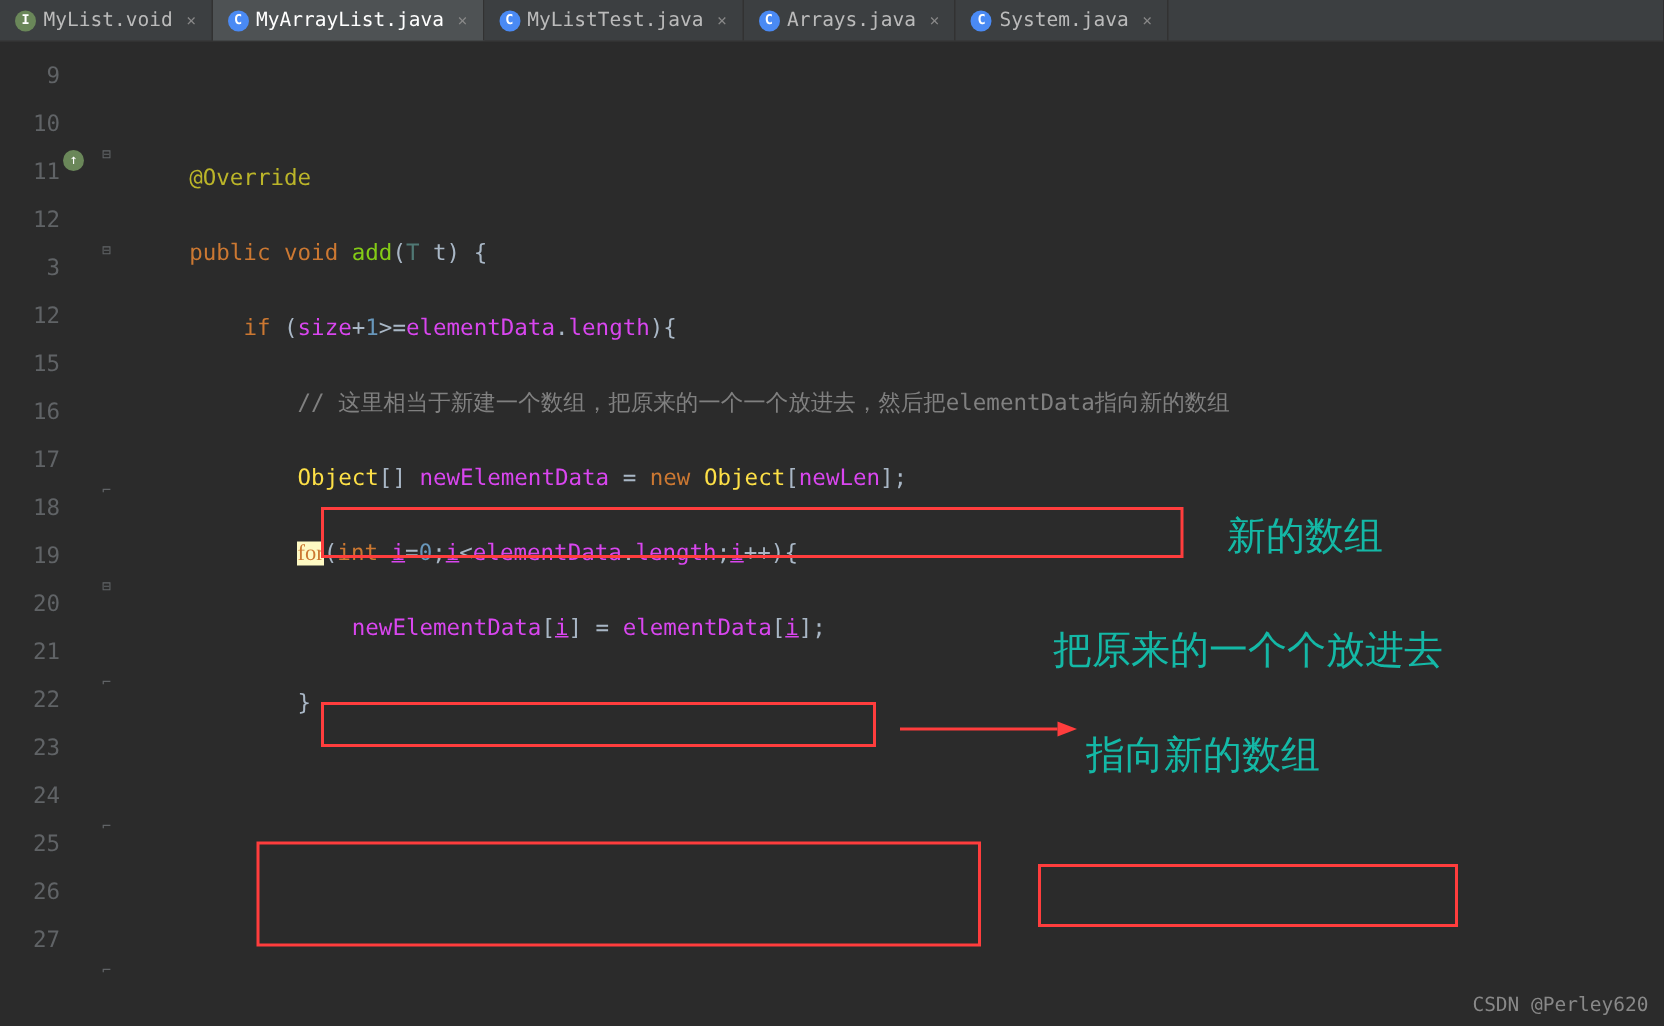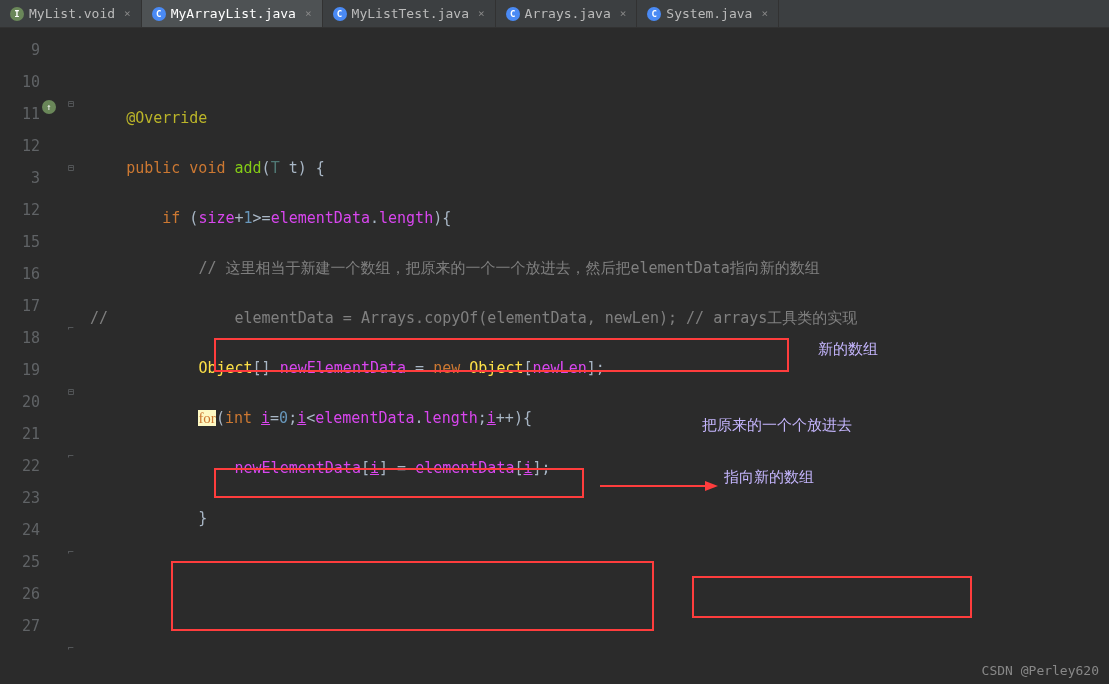--- a/index.html
+++ b/index.html
@@ -81,21 +81,21 @@
 .method { color: #84cc16; }
 .comment { color: #808080; }
 .num { color: #6897bb; }
 .ident { color: #d946ef; }
 .param { color: #a9b7c6; }
 .generic { color: #507874; }
 .hl-for { background: #fef9c3; font-family: Liberation Serif, serif; }
 .under { text-decoration: underline; }
 
 .red-box { position: absolute; border: 2px solid #ff3d3d; pointer-events: none; }
-.red-label { position: absolute; color: #c4b5fd; font-size: 15px; pointer-events: none; }
+.red-label { position: absolute; color: #14b8a6; font-size: 26px; pointer-events: none; }
 .arrow { position: absolute; pointer-events: none; }
 
 .watermark {
   position: absolute;
   bottom: 6px;
   right: 10px;
   color: #888;
   font-size: 13px;
 }
 .override-icon {
@@ -172,21 +172,20 @@
     <div class="fold" style="top:422px">⌐</div>
     <div class="fold" style="top:518px">⌐</div>
     <div class="fold" style="top:614px">⌐</div>
   </div>
   <div class="code">
 <div class="code-line"></div>
 <div class="code-line">    <span class="ann">@Override</span></div>
 <div class="code-line">    <span class="kw">public</span> <span class="kw">void</span> <span class="method">add</span>(<span class="generic">T</span> <span class="param">t</span>) {</div>
 <div class="code-line">        <span class="kw">if</span> (<span class="ident">size</span><span>+</span><span class="num">1</span><span>&gt;=</span><span class="ident">elementData</span>.<span class="ident">length</span>){</div>
 <div class="code-line">            <span class="comment">// 这里相当于新建一个数组，把原来的一个一个放进去，然后把elementData指向新的数组</span></div>
-<div class="code-line"><span class="comment">//</span>              <span class="comment">elementData = Arrays.copyOf(elementData, newLen);</span> <span class="comment">// arrays工具类的实现</span></div>
 <div class="code-line">            <span class="type">Object</span>[] <span class="ident">newElementData</span> = <span class="kw">new</span> <span class="type">Object</span>[<span class="ident">newLen</span>];</div>
 <div class="code-line">            <span class="kw hl-for">for</span>(<span class="kw">int</span> <span class="ident under">i</span>=<span class="num">0</span>;<span class="ident under">i</span>&lt;<span class="ident">elementData</span>.<span class="ident">length</span>;<span class="ident under">i</span>++){</div>
 <div class="code-line">                <span class="ident">newElementData</span>[<span class="ident under">i</span>] = <span class="ident">elementData</span>[<span class="ident under">i</span>];</div>
 <div class="code-line">            }</div>
 
 
 
 
 
 
@@ -194,20 +193,20 @@
     <div class="red-box" style="left:124px;top:310px;width:575px;height:34px"></div>
     <div class="red-label" style="left:728px;top:312px">新的数组</div>
 
     <div class="red-label" style="left:612px;top:388px">把原来的一个个放进去</div>
 
     <div class="red-box" style="left:124px;top:440px;width:370px;height:30px"></div>
     <svg class="arrow" style="left:510px;top:448px" width="120" height="20">
       <line x1="0" y1="10" x2="105" y2="10" stroke="#ff3d3d" stroke-width="2"></line>
       <polygon points="105,5 118,10 105,15" fill="#ff3d3d"></polygon>
     </svg>
-    <div class="red-label" style="left:634px;top:440px">指向新的数组</div>
+    <div class="red-label" style="left:634px;top:458px">指向新的数组</div>
 
     <div class="red-box" style="left:81px;top:533px;width:483px;height:70px"></div>
     <div class="red-box" style="left:602px;top:548px;width:280px;height:42px"></div>
   </div>
 </div>
 
 <div class="watermark">CSDN @Perley620</div>
 
 </body></html>

